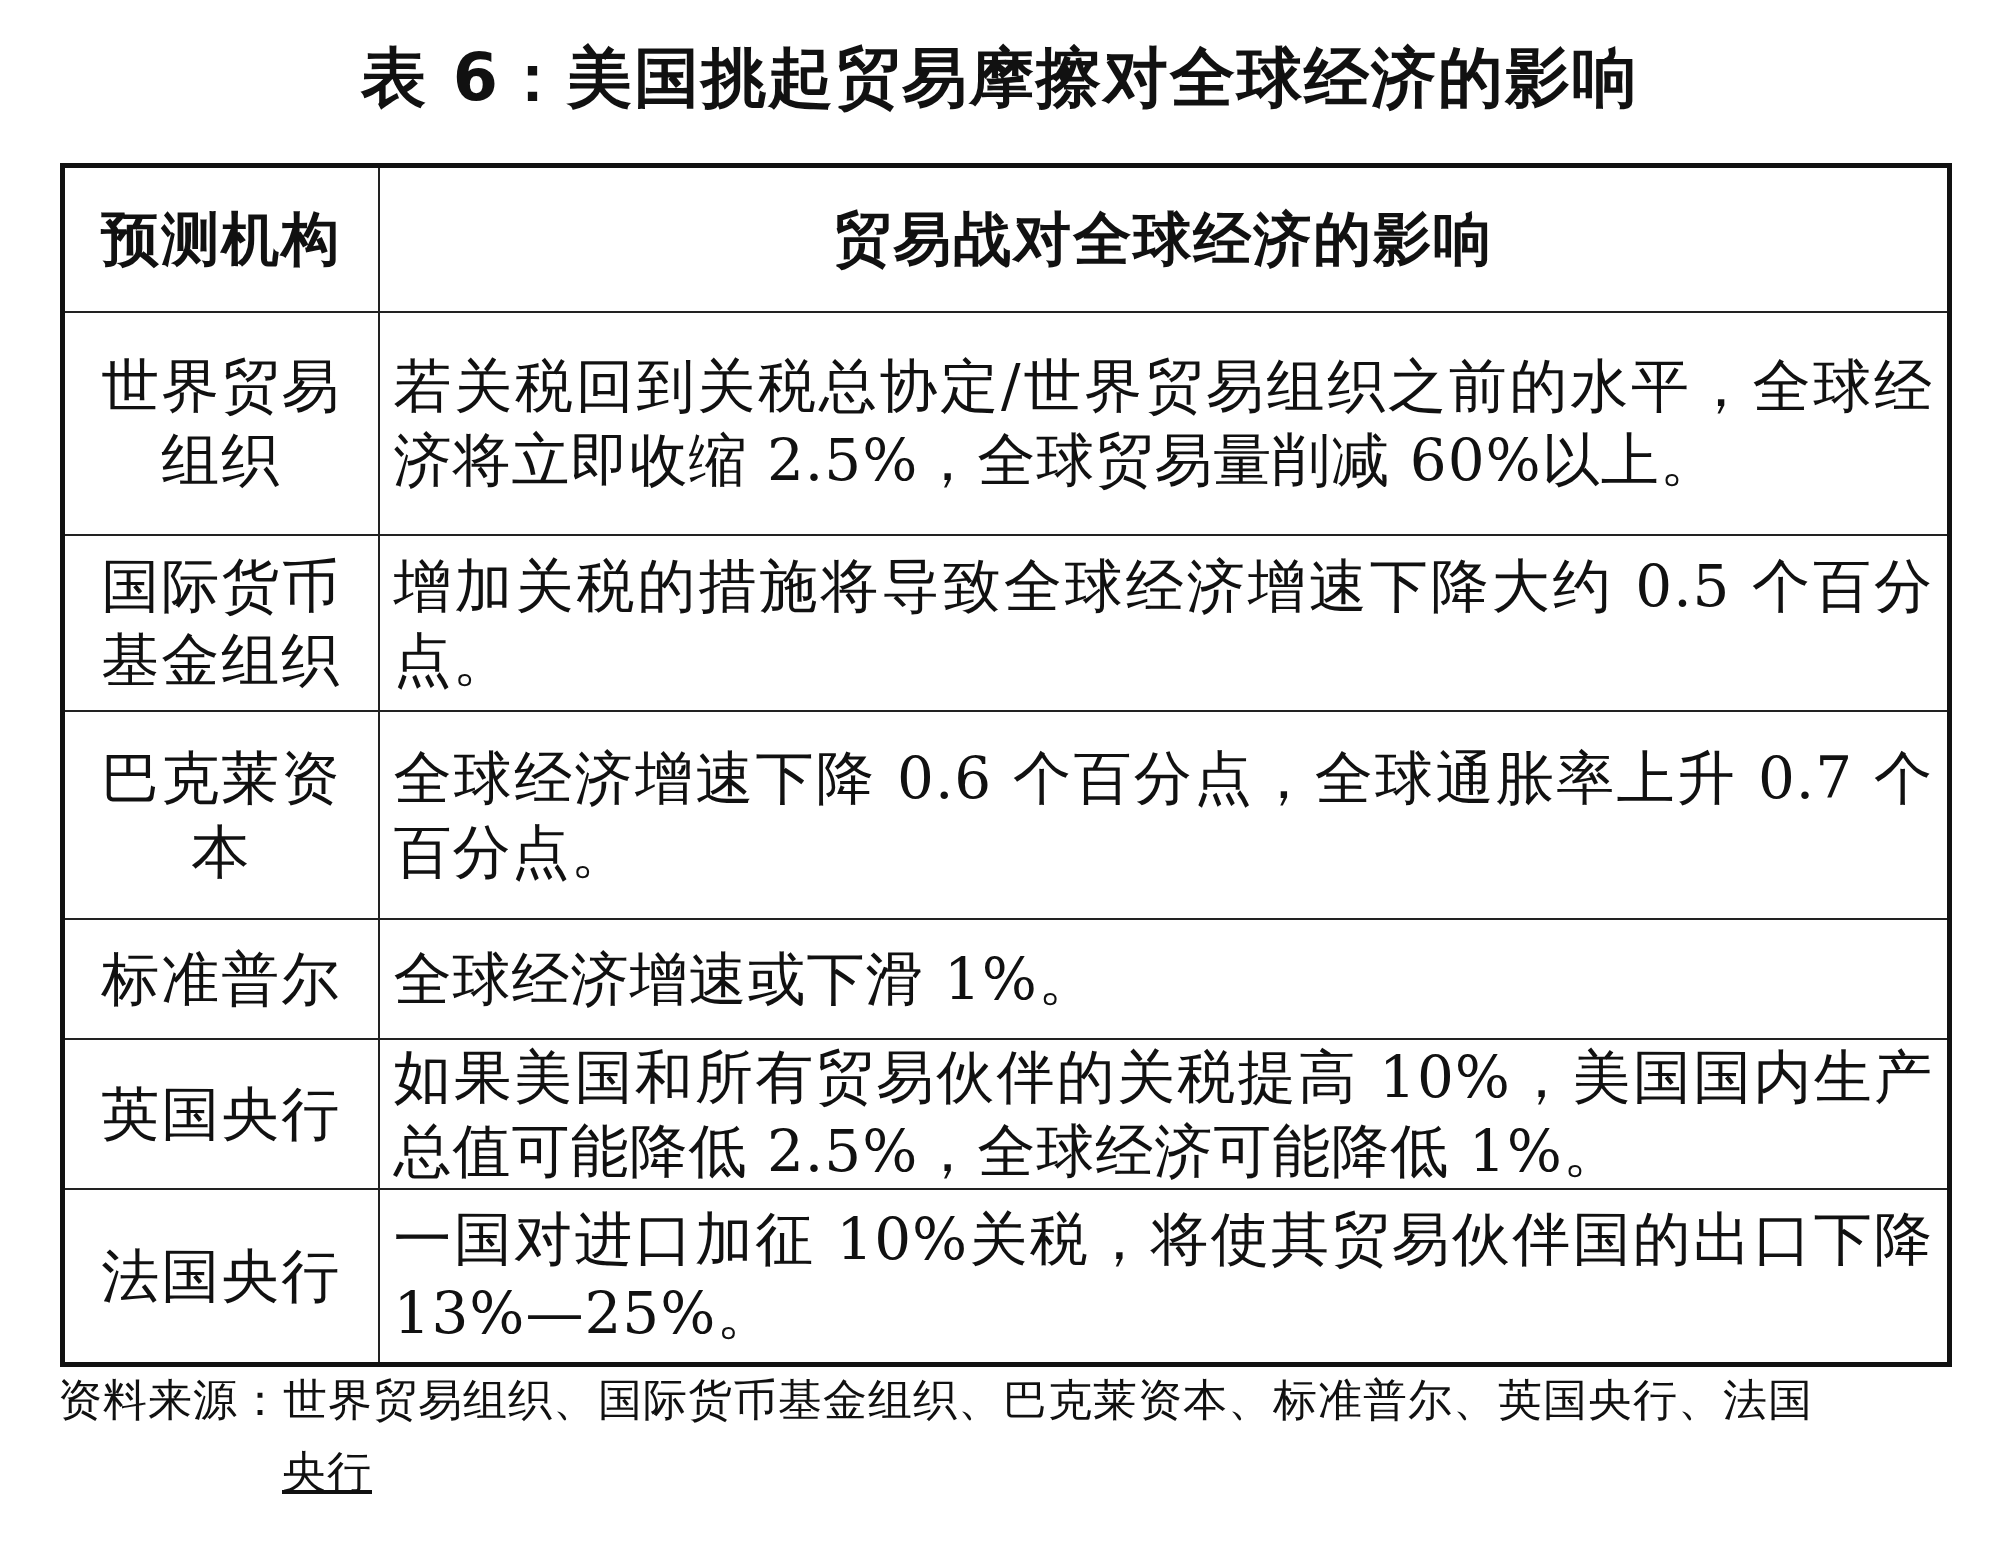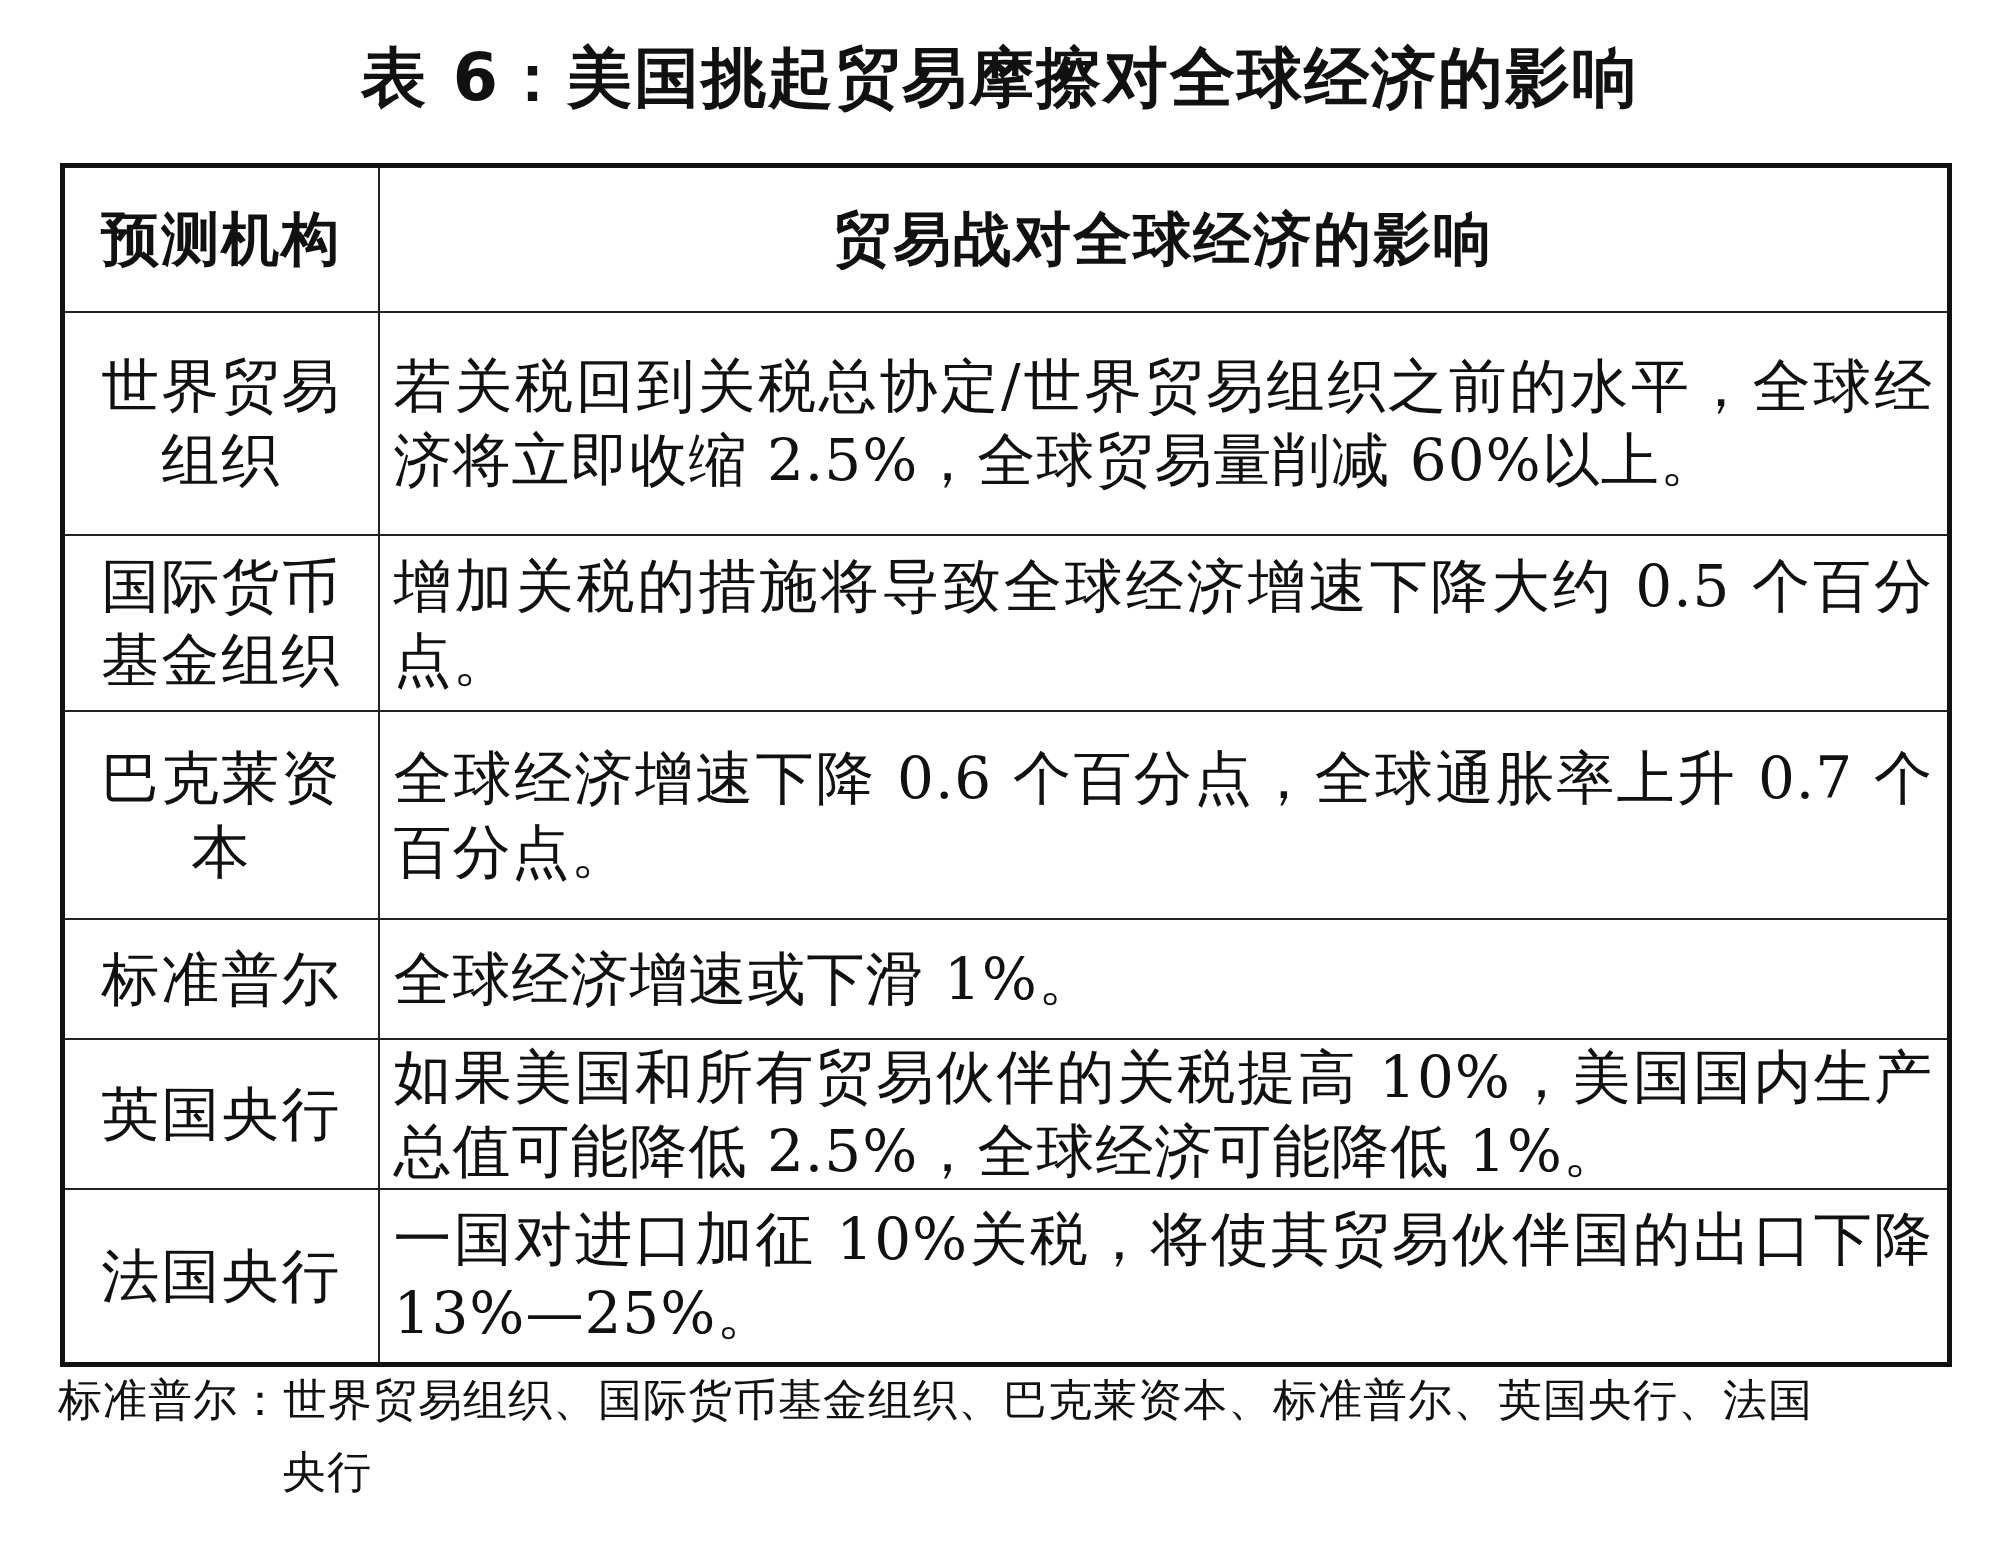--- a/index.html
+++ b/index.html
@@ -26,21 +26,21 @@
     table.main th { font-family: "DejaVu Sans", "Liberation Sans", sans-serif; font-weight: bold; }
     col.c1 { width: 316px; }
     .org { text-align: center; letter-spacing: 2px; }
     .impact { text-align: justify; letter-spacing: 1px; }
     .source {
       position: absolute; left: 58px; top: 1364px; width: 1900px;
       font-size: 44px; line-height: 72px; letter-spacing: 1px;
     }
     .source .label { display: inline; }
     .source .body { display: inline; }
-    .source .cont { padding-left: 224px; display: block; }
+    .source .cont { padding-left: 224px; display: block; text-decoration: underline; }
   </style>
 </head>
 <body>
 
 <div class="title">表 6：美国挑起贸易摩擦对全球经济的影响</div>
 
 <table class="main">
   <colgroup>
       <col class="c1">
       <col class="c2">
@@ -73,15 +73,15 @@
       <td class="impact">如果美国和所有贸易伙伴的关税提高 10%，美国国内生产总值可能降低 2.5%，全球经济可能降低 1%。</td>
     </tr>
     <tr style="height:176px">
       <td class="org">法国央行</td>
       <td class="impact">一国对进口加征 10%关税，将使其贸易伙伴国的出口下降 13%—25%。</td>
     </tr>
   </tbody>
 </table>
 
 <div class="source">
-  <span class="label">标准普尔：</span><span class="body">世界贸易组织、国际货币基金组织、巴克莱资本、标准普尔、英国央行、法国</span>
+  <span class="label">资料来源：</span><span class="body">世界贸易组织、国际货币基金组织、巴克莱资本、标准普尔、英国央行、法国</span>
   <span class="cont">央行</span>
 </div>
 
 </body></html>

